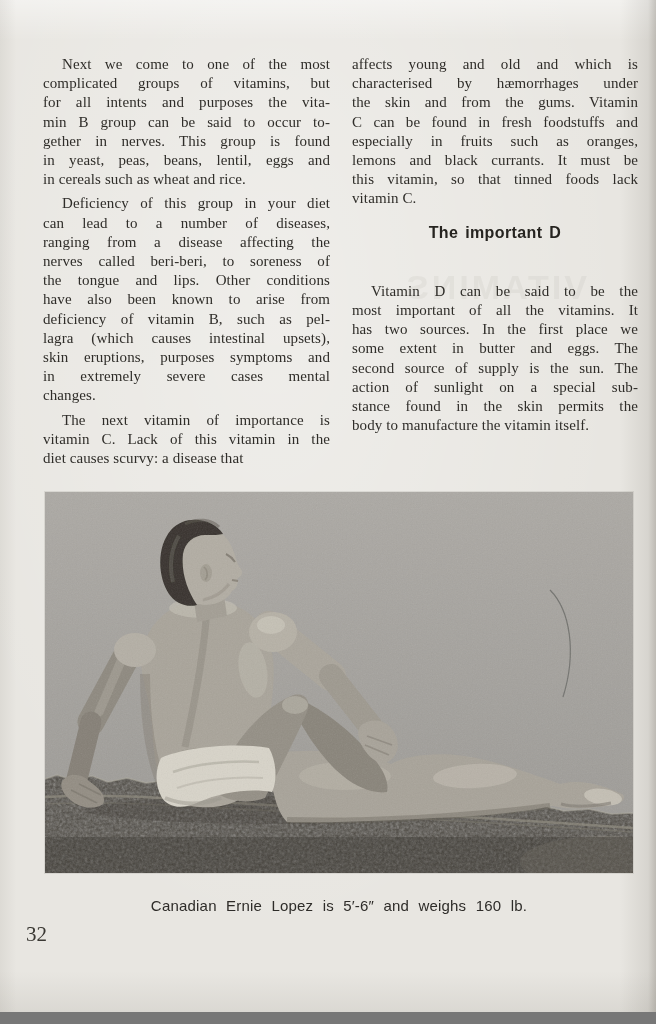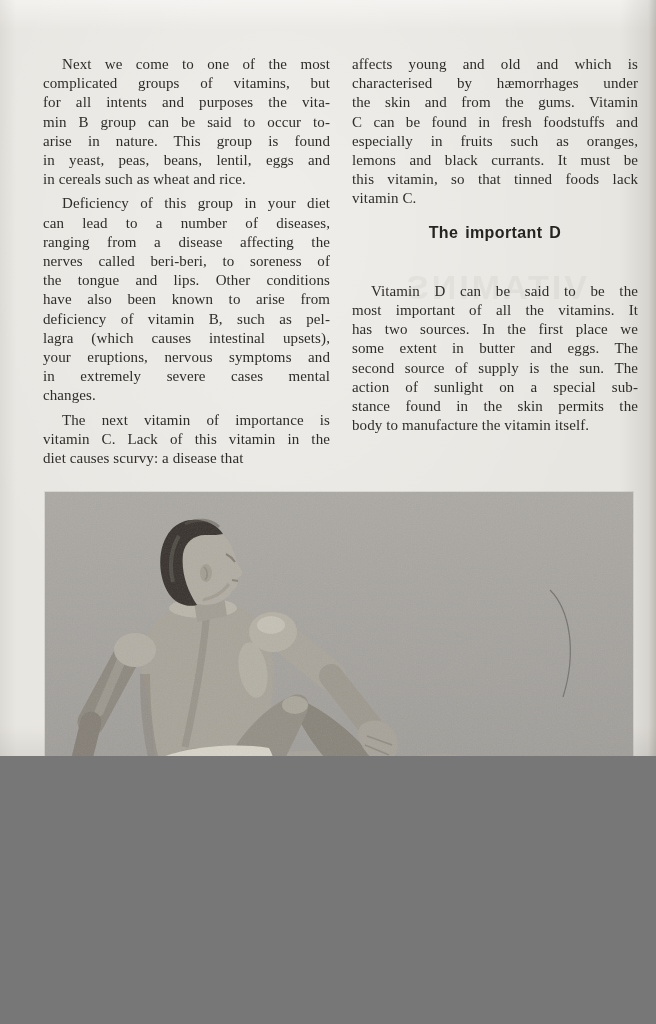--- a/index.html
+++ b/index.html
@@ -1,19 +1,19 @@
 <!DOCTYPE html>
 <html><head>
 <meta charset="utf-8">
 <style>
   html,body{margin:0;padding:0;}
   body{background:#777;}
   .page{
     position:relative;
-    width:656px;height:756px;
+    width:656px;height:1012px;
     margin:0 auto;
     overflow:hidden;
     background:
       linear-gradient(270deg, rgba(90,85,75,0.30) 0, rgba(90,85,75,0.12) 1.2%, rgba(0,0,0,0) 5.5%),
       linear-gradient(90deg, rgba(120,115,105,0.10) 0, rgba(0,0,0,0) 2.5%),
       linear-gradient(180deg, rgba(255,255,255,0.45) 0, rgba(0,0,0,0) 4%),
       linear-gradient(0deg, rgba(120,115,105,0.12) 0, rgba(0,0,0,0) 4%),
       radial-gradient(ellipse at 42% 30%, rgba(255,255,255,0.30), rgba(0,0,0,0) 65%),
       #e8e6e1;
     font-family:"Liberation Serif","DejaVu Serif",serif;
@@ -58,34 +58,34 @@
 <body>
 
 <div class="page">
 
   <div class="col col-left">
     <div class="para">
         <div class="tline indent">Next we come to one of the most</div>
         <div class="tline">complicated groups of vitamins, but</div>
         <div class="tline">for all intents and purposes the vita-</div>
         <div class="tline">min B group can be said to occur to-</div>
-        <div class="tline">arise in nature. This group is found</div>
+        <div class="tline">gether in nerves. This group is found</div>
         <div class="tline">in yeast, peas, beans, lentil, eggs and</div>
         <div class="tline last">in cereals such as wheat and rice.</div>
       </div>
     <div class="para">
         <div class="tline indent">Deficiency of this group in your diet</div>
         <div class="tline">can lead to a number of diseases,</div>
         <div class="tline">ranging from a disease affecting the</div>
         <div class="tline">nerves called beri-beri, to soreness of</div>
         <div class="tline">the tongue and lips. Other conditions</div>
         <div class="tline">have also been known to arise from</div>
         <div class="tline">deficiency of vitamin B, such as pel-</div>
         <div class="tline">lagra (which causes intestinal upsets),</div>
-        <div class="tline">your eruptions, nervous symptoms and</div>
+        <div class="tline">skin eruptions, purposes symptoms and</div>
         <div class="tline">in extremely severe cases mental</div>
         <div class="tline last">changes.</div>
       </div>
     <div class="para">
         <div class="tline indent">The next vitamin of importance is</div>
         <div class="tline">vitamin C. Lack of this vitamin in the</div>
         <div class="tline last">diet causes scurvy: a disease that</div>
       </div>
   </div>
 

